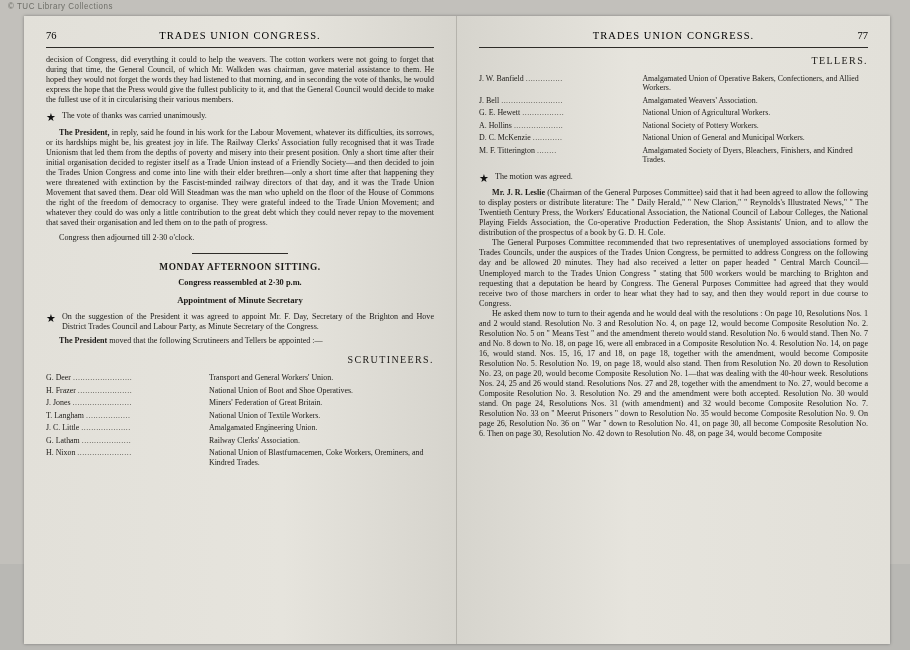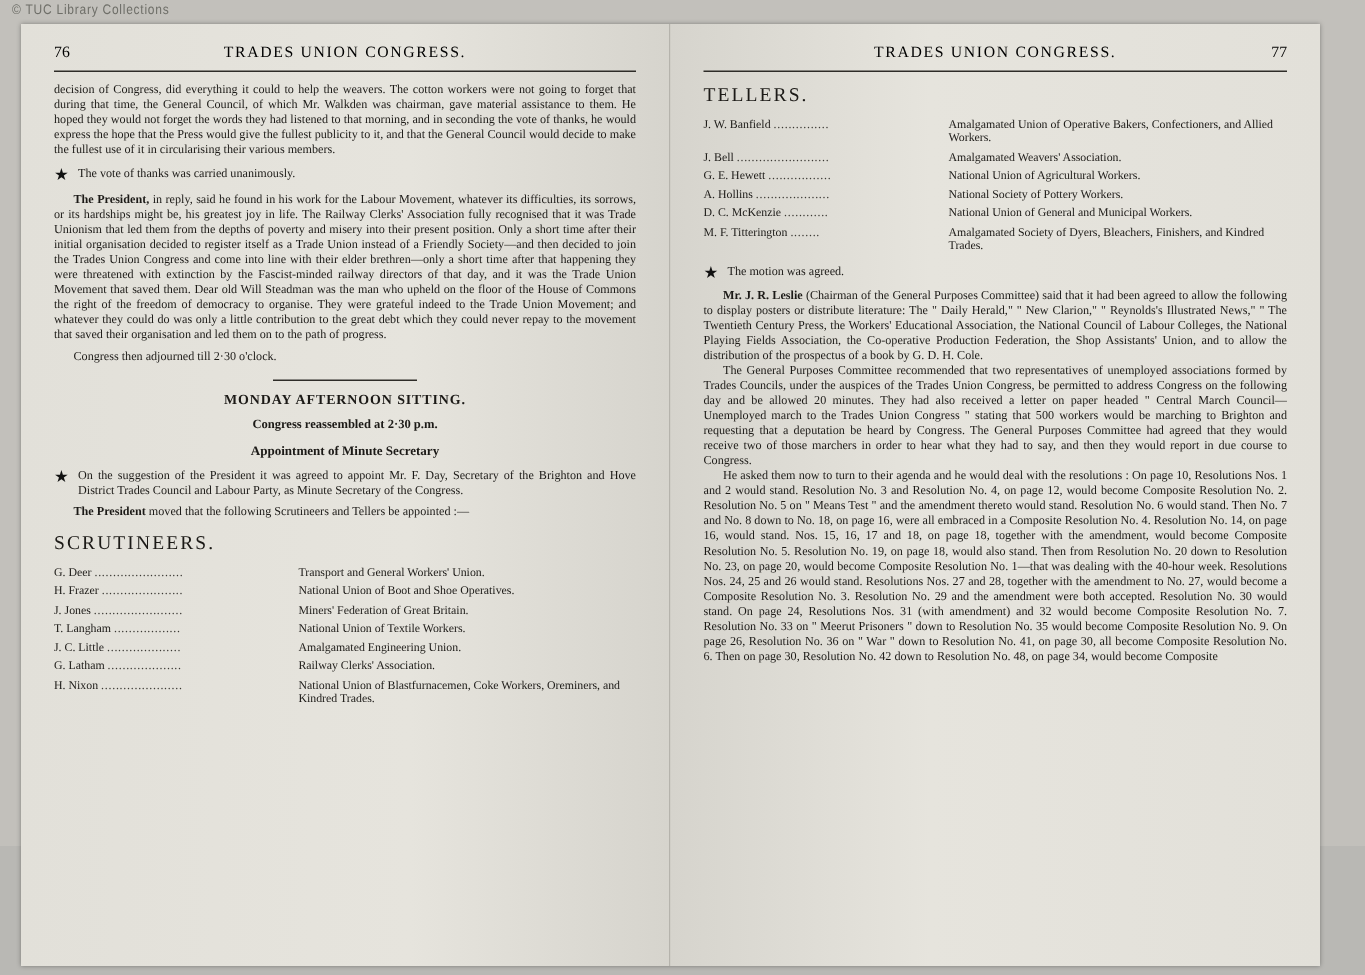--- a/index.html
+++ b/index.html
@@ -25,21 +25,21 @@
     left: 8px;
     font-family: "Liberation Sans", sans-serif;
     font-size: 8px;
     color: #6e6e68;
     letter-spacing: 0.5px;
     transform: scaleY(1.15);
   }
   .spread {
     position: absolute;
     top: 16px;
-    left: 14px;
+    left: 24px;
     width: 866px;
     height: 628px;
     display: flex;
     background: #dedcd5;
     box-shadow: 0 0 3px rgba(0,0,0,0.35);
   }
   .page {
     position: relative;
     width: 433px;
     height: 628px;
@@ -131,22 +131,22 @@
     margin: 0 0 6px 0;
     font-weight: bold;
   }
   .ctr-small-head {
     text-align: center;
     font-weight: bold;
     font-size: 8.7px;
     margin: 7px 0 5px 0;
   }
   .ctr-caps {
-    text-align: left;
-    font-size: 13px;
+    text-align: right;
+    font-size: 10px;
     letter-spacing: 1.4px;
     margin: 8px 0 5px 0;
   }
   table.names {
     width: 100%;
     border-collapse: collapse;
     font-size: 7.9px;
     line-height: 1.2;
   }
   table.names td {

